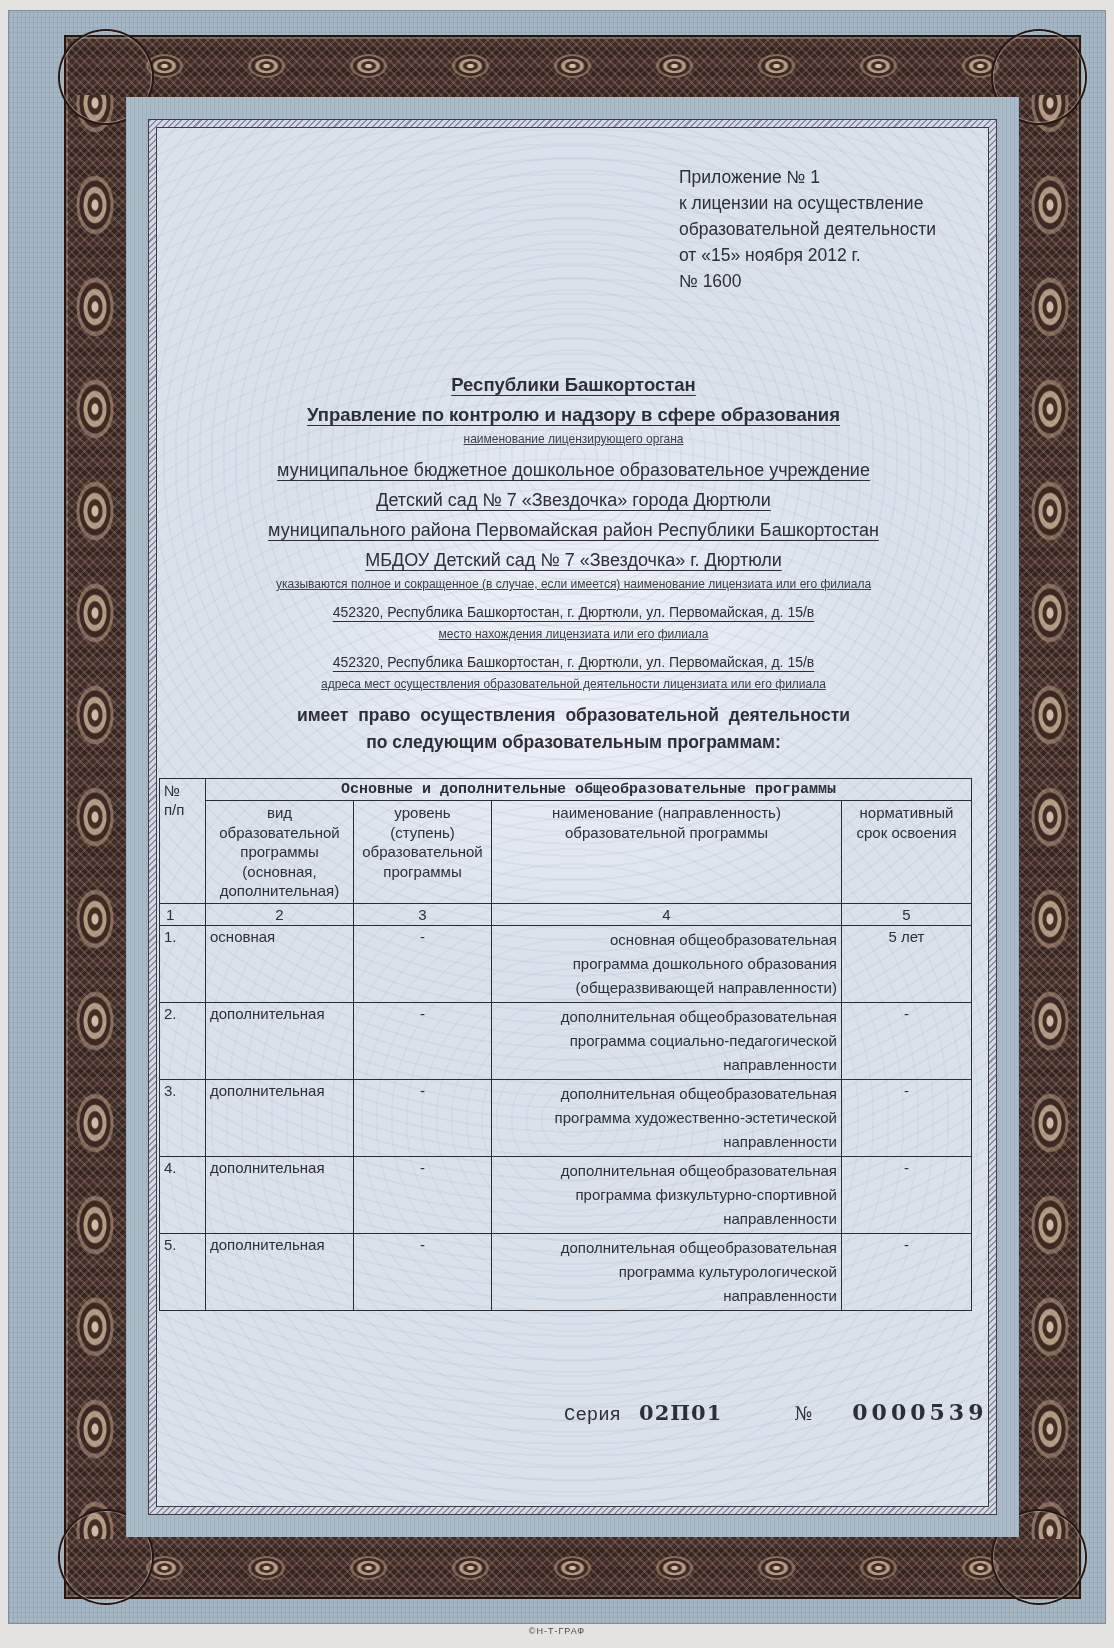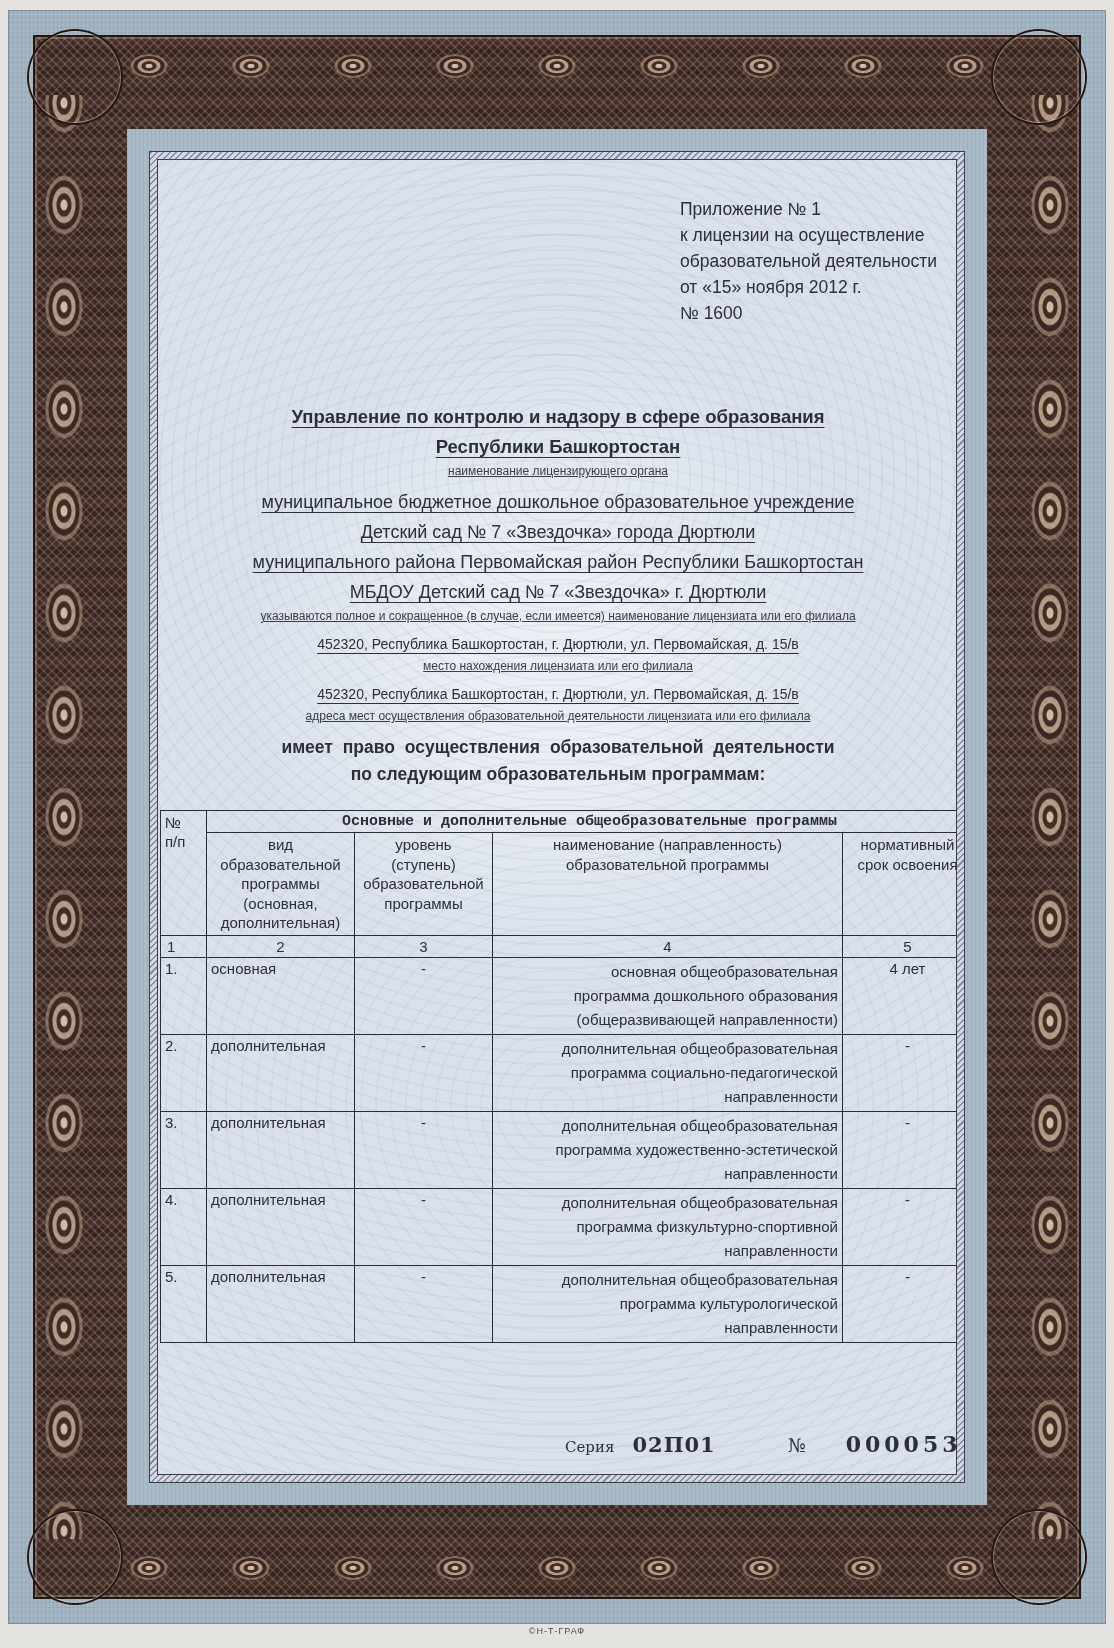--- a/index.html
+++ b/index.html
@@ -22,28 +22,29 @@
     background-color:#a5b7c4;
     background-image:
       repeating-linear-gradient(90deg, rgba(70,95,115,0.14) 0 1px, transparent 1px 4px),
       repeating-linear-gradient(0deg, rgba(70,95,115,0.10) 0 1px, transparent 1px 5px);
     padding:24px;
     border:1px solid #7d8f9c;
   }
   .ornate {
     position:relative;
     height:100%;
-    padding:92px;
+    padding:60px;
     background-color:#412c27;
     background-image:
       repeating-linear-gradient(45deg, rgba(205,180,160,0.20) 0 2px, transparent 2px 6px),
       repeating-linear-gradient(-45deg, rgba(205,180,160,0.16) 0 2px, transparent 2px 6px),
       repeating-linear-gradient(0deg, rgba(30,18,14,0.35) 0 10px, transparent 10px 20px);
     border:2px solid #241713;
     box-shadow: inset 0 0 0 2px rgba(222,202,186,0.30);
+    margin-left: 31px;
   }
   .med { position:absolute; pointer-events:none; }
   .med-top, .med-bottom { left:58px; right:58px; height:58px; }
   .med-top { top:0; } .med-bottom { bottom:0; }
   .med-left, .med-right { top:58px; bottom:58px; width:58px; }
   .med-left { left:0; } .med-right { right:0; }
   .med-h {
     background-image: radial-gradient(ellipse 30px 19px at center,
       rgba(230,208,186,0.85) 0 3px,
       rgba(66,44,36,0.92) 4px 7px,
@@ -139,21 +140,21 @@
   td.c-level { text-align:center; }
   td.c-name { text-align:right; white-space:pre-line; font-size:15.5px; line-height:24px; }
   td.c-term { text-align:center; font-size:15.5px; }
   
   .serial-row {
     margin-top:88px;
     padding-left:405px;
     display:flex; align-items:baseline;
     font-family:"DejaVu Serif", serif;
   }
-  .serial-label { font-size:15px; }
+  .serial-label { font-size:19px;font-family:Liberation Mono, monospace; }
   .serial-series { font-weight:bold; font-size:21px; letter-spacing:1px; margin-left:18px; }
   .serial-no { font-size:19px; margin-left:72px; }
   .serial-number { font-weight:bold; font-size:22px; letter-spacing:4px; margin-left:40px; }
   
   .printer-mark {
     position:absolute; bottom:12px; left:50%; transform:translateX(-50%);
     font-size:9px; color:#4a4a4a; letter-spacing:1px;
   }
 </style>
 </head>
@@ -177,22 +178,22 @@
 
             <div class="appendix">
               <div>Приложение № 1</div>
               <div>к лицензии на осуществление</div>
               <div>образовательной деятельности</div>
               <div>от «15» ноября 2012 г.</div>
               <div>№ 1600</div>
             </div>
 
             <div class="authority">
+              <div class="u">Республики Башкортостан</div>
               <div class="u">Управление по контролю и надзору в сфере образования</div>
-              <div class="u">Республики Башкортостан</div>
             </div>
             <div class="caption">наименование лицензирующего органа</div>
 
             <div class="licensee">
               <div class="u">муниципальное бюджетное дошкольное образовательное учреждение</div>
               <div class="u">Детский сад № 7 «Звездочка» города Дюртюли</div>
               <div class="u">муниципального района Первомайская район Республики Башкортостан</div>
               <div class="u">МБДОУ Детский сад № 7 «Звездочка» г. Дюртюли</div>
             </div>
             <div class="caption">указываются полное и сокращенное (в случае, если имеется) наименование лицензиата  или его филиала</div>
@@ -248,21 +249,21 @@
                   <td>4</td>
                   <td>5</td>
                 </tr>
                 <tr class="data">
                   <td class="c-num">1.</td>
                   <td class="c-kind">основная</td>
                   <td class="c-level">-</td>
                   <td class="c-name">основная общеобразовательная
 программа дошкольного образования
 (общеразвивающей направленности)</td>
-                  <td class="c-term">4 лет</td>
+                  <td class="c-term">5 лет</td>
                 </tr>
                 <tr class="data">
                   <td class="c-num">2.</td>
                   <td class="c-kind">дополнительная</td>
                   <td class="c-level">-</td>
                   <td class="c-name">дополнительная общеобразовательная
 программа социально-педагогической
 направленности</td>
                   <td class="c-term">-</td>
                 </tr>

